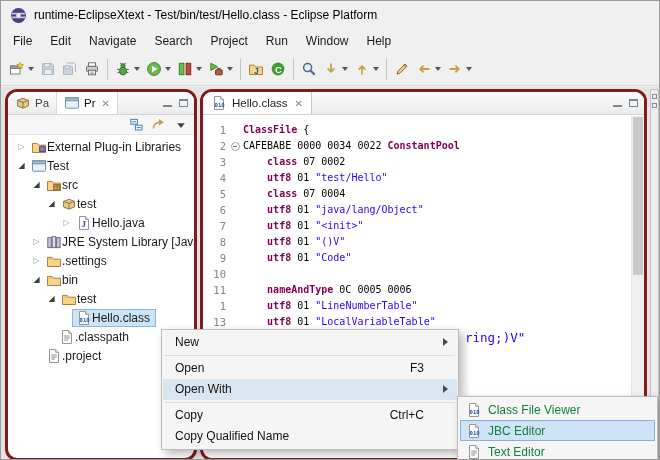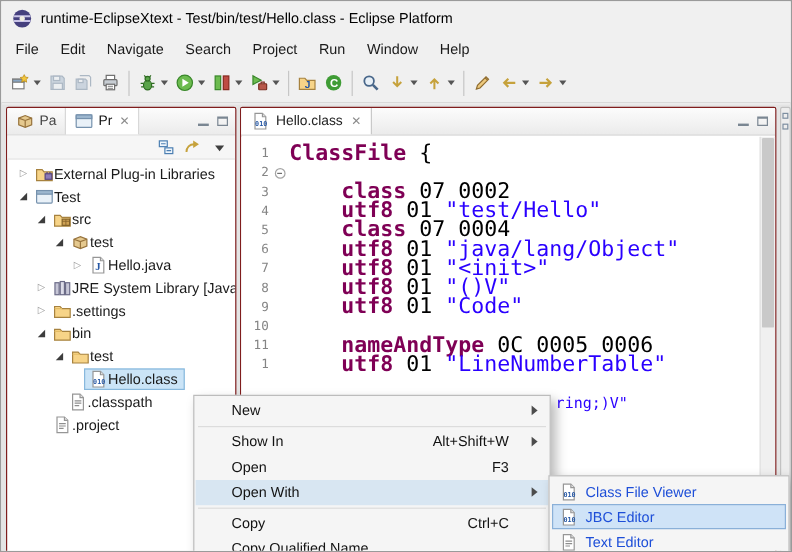--- a/index.html
+++ b/index.html
@@ -11,21 +11,21 @@
 .ttl{font-size:12px;color:#000}
 .menubar{height:24px;display:flex;align-items:center;padding-left:3px;background:#f0f0f0}
 .menu-item{padding:4px 9px;border-radius:2px}
 .toolbar{height:33px;display:flex;align-items:center;padding:0 5px;background:#f0f0f0;border-bottom:1px solid #d9d9d9}
 .tbtn{display:flex;align-items:center;height:24px;padding:0 2px;border-radius:2px;margin:0 1px}
 .tbtn.dis{opacity:.45}
 .tic{display:flex}
 .dd{width:0;height:0;border-left:3.5px solid transparent;border-right:3.5px solid transparent;border-top:4px solid #555;margin-left:3px}
 .tsep{width:1px;height:21px;background:#c6c6c6;margin:0 4px}
 .workbench{position:absolute;top:86px;left:0;width:660px;height:374px;background:#e4e4e4}
-.panel{position:absolute;background:#fff;border:1px solid #7f1d1d;border-radius:2px;overflow:hidden}
+.panel{position:absolute;background:#fff;border:3px solid #7f1d1d;border-radius:12px;overflow:hidden}
 .left-panel{left:4px;top:2px;width:192px;height:372px}
 .editor-panel{left:199px;top:2px;width:447px;height:372px}
 .side-strip{position:absolute;left:649px;top:2px;width:9px;height:372px;background:#ededed;border:1px solid #c2c2c2;border-radius:2px}
 .strip-ic{width:5px;height:5px;border:1px solid #7d8ea0;margin:4px auto 0}
 .tabsrow{height:23px;background:linear-gradient(#fcfcfc,#ebebeb);border-bottom:1px solid #d2d2d2;display:flex;align-items:stretch}
 .ptab{display:flex;align-items:center;gap:4px;padding:0 7px;font-size:11.5px;color:#444;border-right:1px solid #d8d8d8}
 .ptab.active{background:#fff;color:#111}
 .etab{display:flex;align-items:center;gap:5px;padding:0 8px;font-size:11.5px;background:#fff;border-right:1px solid #c9c9c9;color:#222}
 .closex{font-size:10px;color:#8a8a8a;margin-left:2px}
 .winbtns{margin-left:auto;display:flex;align-items:center;gap:5px;padding-right:5px}
@@ -42,35 +42,35 @@
 .tcontent.selected{background:#cbe4f7;border-color:#88b8dd}
 .ticon{display:flex;width:16px;height:16px;flex:none}
 .tlabel{padding-right:2px}
 .editor-content{position:absolute;top:24px;left:0;right:0;bottom:0;background:#fff;font-family:"DejaVu Sans Mono",monospace}
 .codewrap{padding-top:6px}
 .cl{height:16px;display:flex;align-items:center}
 .ln{width:26px;flex:none;text-align:right;font-size:10.5px;color:#858585;padding-right:3px}
 .foldcol{width:12px;flex:none;display:flex;align-items:center;justify-content:center}
 .foldmark{width:9px;height:9px;border:1px solid #a5a5a5;border-radius:50%;background:#fff;position:relative}
 .foldmark::after{content:"";position:absolute;left:1.5px;right:1.5px;top:3.2px;height:1.2px;background:#6e6e6e}
-pre.codeln{margin:0;padding-left:2px;font-family:inherit;font-size:18px;line-height:16px;white-space:pre}
+pre.codeln{margin:0;padding-left:2px;font-family:inherit;font-size:10px;line-height:16px;white-space:pre}
 .kw{color:#7f0055;font-weight:bold}
 .str{color:#2a00ff}
 .pl{color:#000}
 .fragment{position:absolute;left:262px;top:214px;font-size:12.5px;color:#2a00ff}
 .vscroll{position:absolute;top:0;right:0;bottom:0;width:13px;background:#f0f0f0;border-left:1px solid #e2e2e2}
 .vthumb{position:absolute;left:1px;top:1px;width:10px;height:158px;background:#c9c9c9;border-radius:1px}
 .ctx{position:absolute;left:160px;top:328px;width:298px;background:#f5f5f5;border:1px solid #bcbcbc;box-shadow:4px 4px 9px rgba(0,0,0,.28);padding:2px 1px;z-index:10}
-.ctx-item{position:relative;height:21px;line-height:21px;padding-left:30px;color:#121212}
+.ctx-item{position:relative;height:21px;line-height:21px;padding-left:12px;color:#121212}
 .ctx-item.hl{background:#d8e6f2}
 .ctx-accel{position:absolute;right:33px;top:0}
 .ctx-arrow{position:absolute;right:9px;top:6px;width:0;height:0;border-left:5px solid #4c4c4c;border-top:4.5px solid transparent;border-bottom:4.5px solid transparent}
 .ctx-sep{height:1px;background:#dcdcdc;margin:2px}
 .sub{position:absolute;left:456px;top:395px;width:201px;background:#f5f5f5;border:1px solid #bcbcbc;box-shadow:4px 4px 9px rgba(0,0,0,.28);padding:2px;z-index:11}
-.sub-item{height:21px;display:flex;align-items:center;gap:6px;padding:0 5px;border:1px solid transparent;color:#1d4ed8}
+.sub-item{height:21px;display:flex;align-items:center;gap:6px;padding:0 5px;border:1px solid transparent;color:#15803d}
 .sub-item.sel{background:#cfe3f7;border-color:#8ab0d8}
 .sub-ic{width:16px;height:16px;display:flex;flex:none}
 </style>
 </head>
 <body>
 
 <div class="window">
   <div class="titlebar">
     <span class="appicon">
       <svg width="17" height="17" viewBox="0 0 16 16">
@@ -464,20 +464,21 @@
             <div class="cl">
               <span class="ln">1</span>
               <span class="foldcol"></span>
               <pre class="codeln"><span class="kw">ClassFile</span><span class="pl"> {</span></pre>
             </div>
             <div class="cl">
               <span class="ln">2</span>
               <span class="foldcol">
                 <span class="foldmark"></span>
               </span>
+              <pre class="codeln"><span class="pl">CAFEBABE 0000 0034 0022 </span><span class="kw">ConstantPool</span></pre>
             </div>
             <div class="cl">
               <span class="ln">3</span>
               <span class="foldcol"></span>
               <pre class="codeln"><span class="pl">    </span><span class="kw">class</span><span class="pl"> 07 0002</span></pre>
             </div>
             <div class="cl">
               <span class="ln">4</span>
               <span class="foldcol"></span>
               <pre class="codeln"><span class="pl">    </span><span class="kw">utf8</span><span class="pl"> 01 </span><span class="str">"test/Hello"</span></pre>
@@ -513,39 +514,43 @@
             </div>
             <div class="cl">
               <span class="ln">11</span>
               <span class="foldcol"></span>
               <pre class="codeln"><span class="pl">    </span><span class="kw">nameAndType</span><span class="pl"> 0C 0005 0006</span></pre>
             </div>
             <div class="cl">
               <span class="ln">1</span>
               <span class="foldcol"></span>
               <pre class="codeln"><span class="pl">    </span><span class="kw">utf8</span><span class="pl"> 01 </span><span class="str">"LineNumberTable"</span></pre>
+            </div>
+            <div class="cl">
+              <span class="ln">13</span>
+              <span class="foldcol"></span>
+              <pre class="codeln"><span class="pl">    </span><span class="kw">utf8</span><span class="pl"> 01 </span><span class="str">"LocalVariableTable"</span></pre>
             </div>
           </div>
         <span class="fragment">ring;)V"</span>
         <div class="vscroll">
           <div class="vthumb"></div>
         </div>
       </div>
     </div>
 
     <div class="side-strip">
       <div class="strip-ic"></div>
       <div class="strip-ic"></div>
     </div>
   </div>
 
   <div class="ctx" id="ctxmenu">
       <div class="ctx-item"><span>New</span><span class="ctx-arrow"></span></div>
       <div class="ctx-sep"></div>
-      <div class="ctx-item"><span>Show In</span><span class="ctx-accel">Alt+Shift+W</span><span class="ctx-arrow"></span></div>
       <div class="ctx-item"><span>Open</span><span class="ctx-accel">F3</span></div>
       <div class="ctx-item hl"><span>Open With</span><span class="ctx-arrow"></span></div>
       <div class="ctx-sep"></div>
       <div class="ctx-item"><span>Copy</span><span class="ctx-accel">Ctrl+C</span></div>
       <div class="ctx-item"><span>Copy Qualified Name</span></div>
     </div>
   <div class="sub" id="submenu">
       <div class="sub-item">
         <span class="sub-ic">
           <svg width="16" height="16" viewBox="0 0 16 16">

